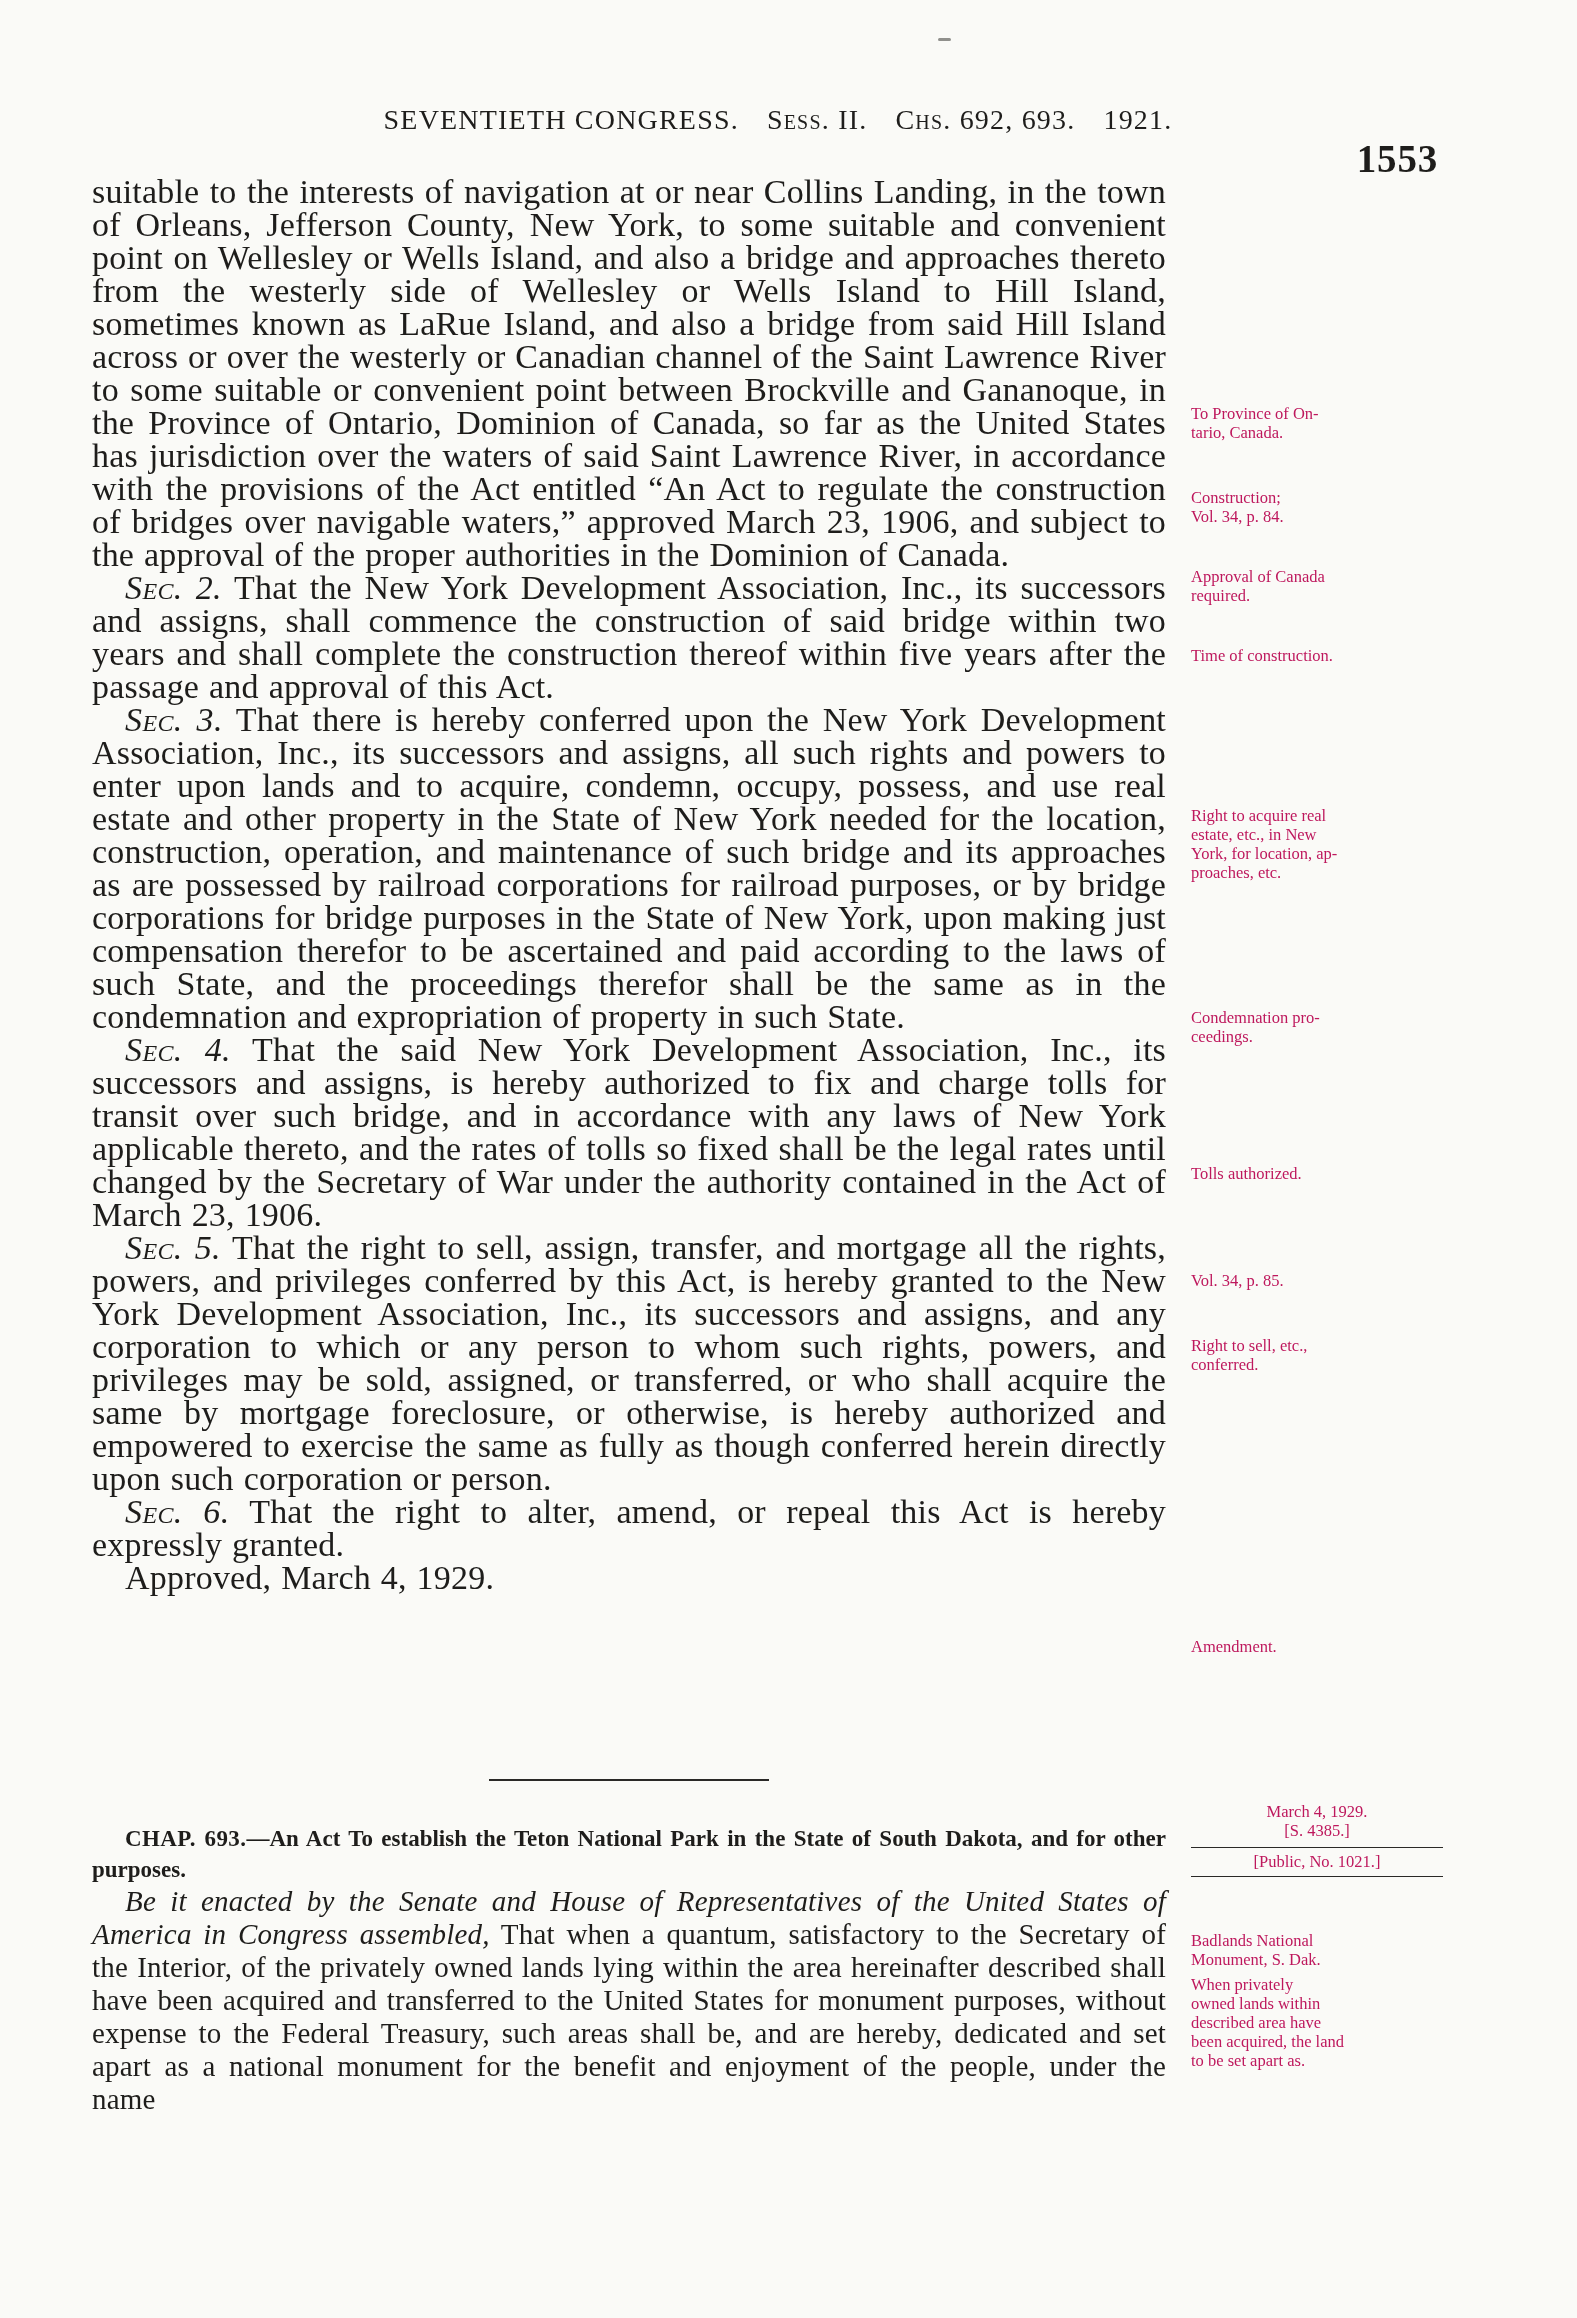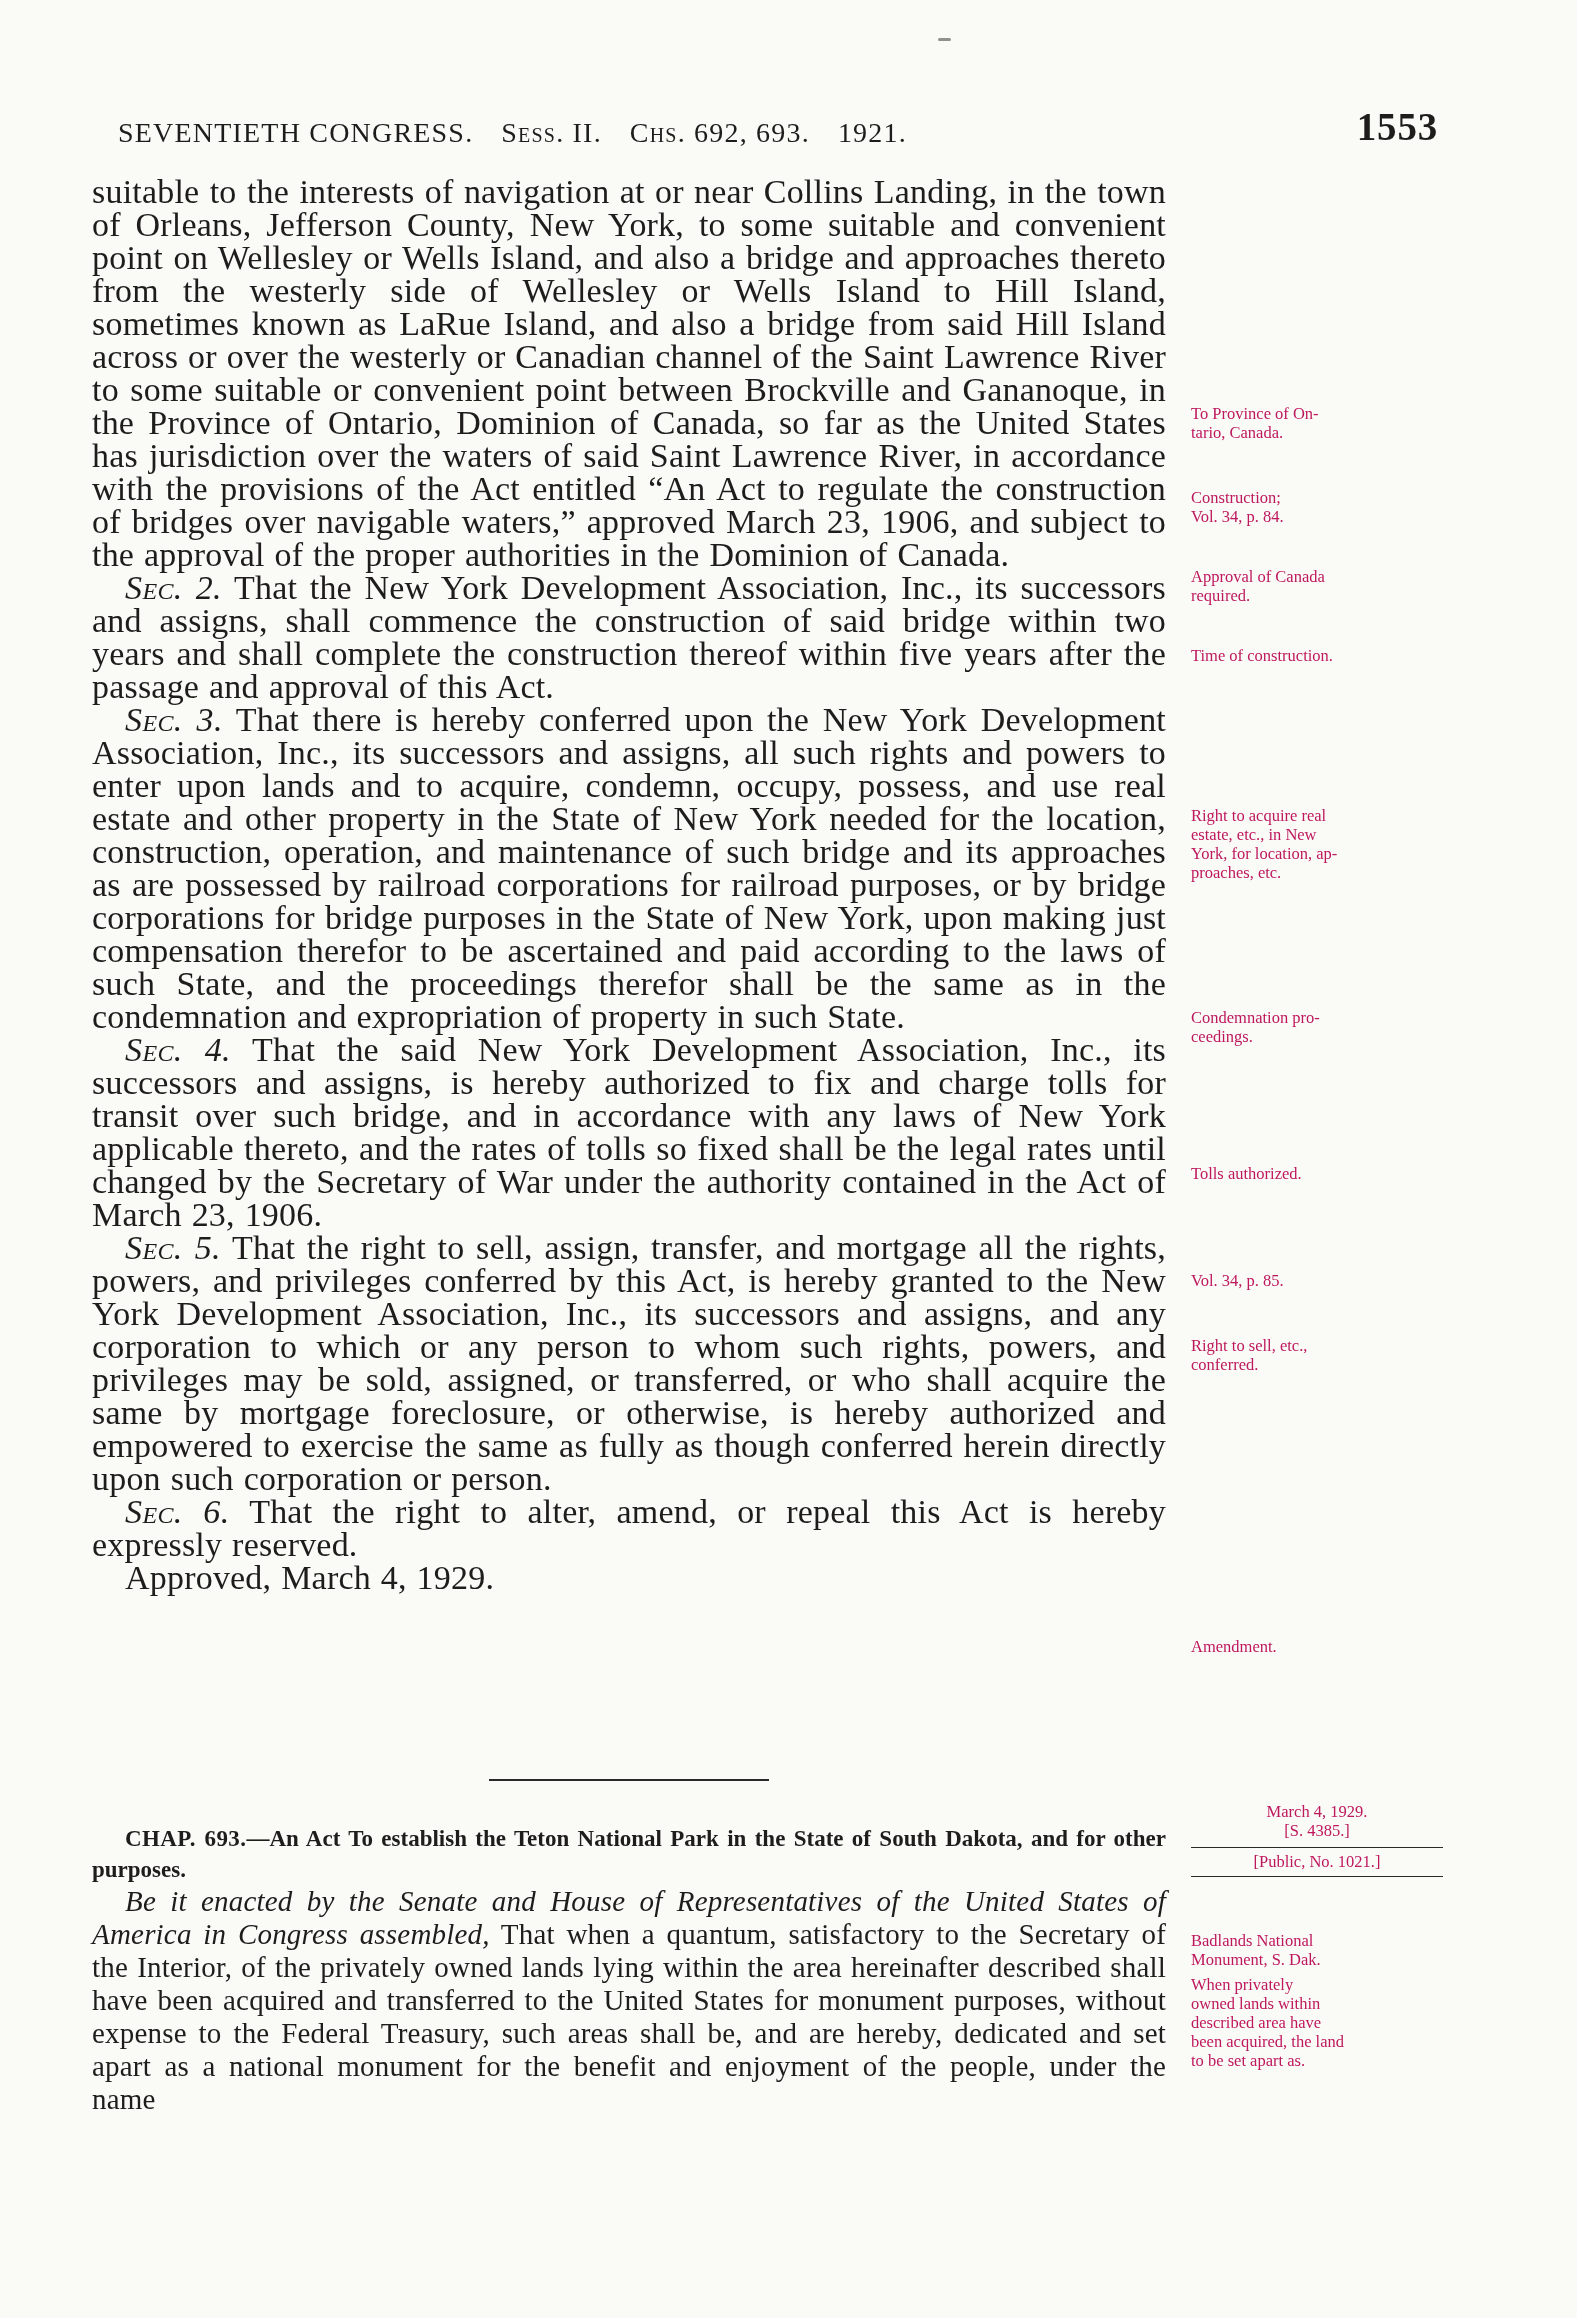--- a/index.html
+++ b/index.html
@@ -12,21 +12,21 @@
     color: #1e1d1b;
     font-family: "Liberation Serif", "DejaVu Serif", serif;
     overflow: hidden;
   }
   .scan-mark {
     position: absolute; left: 938px; top: 38px;
     width: 13px; height: 3.3px; background: #90908c; border-radius: 1.6px;
   }
   .running-head {
     position: absolute; left: 92px; top: 104px; width: 1346px;
-    display: flex; align-items: flex-end;
+    display: flex; align-items: center; flex-direction: column;
   }
   .head-left {
     display: flex; gap: 28px; align-items: baseline;
     margin-left: 26px; font-size: 28px; letter-spacing: 1.2px;
   }
   .head-sc { font-variant: small-caps; }
   .page-number {
     margin-left: auto; font-size: 39px; font-weight: bold; letter-spacing: 0.8px;
   }
   .main-col {
@@ -95,21 +95,21 @@
     <p class="body-p">
       <span class="sec-label">Sec. 4.</span>
       <span>That the said New York Development Association, Inc., its successors and assigns, is hereby authorized to fix and charge tolls for transit over such bridge, and in accordance with any laws of New York applicable thereto, and the rates of tolls so fixed shall be the legal rates until changed by the Secretary of War under the authority contained in the Act of March 23, 1906.</span>
     </p>
     <p class="body-p">
       <span class="sec-label">Sec. 5.</span>
       <span>That the right to sell, assign, transfer, and mortgage all the rights, powers, and privileges conferred by this Act, is hereby granted to the New York Development Association, Inc., its successors and assigns, and any corporation to which or any person to whom such rights, powers, and privileges may be sold, assigned, or transferred, or who shall acquire the same by mortgage foreclosure, or otherwise, is hereby authorized and empowered to exercise the same as fully as though conferred herein directly upon such corporation or person.</span>
     </p>
     <p class="body-p">
       <span class="sec-label">Sec. 6.</span>
-      <span>That the right to alter, amend, or repeal this Act is hereby expressly reserved.</span>
+      <span>That the right to alter, amend, or repeal this Act is hereby expressly granted.</span>
     </p>
     <p class="body-p">Approved, March 4, 1929.</p>
   </main>
 
   <div class="margin-note" style="top:404px">To Province of On-
 tario, Canada.</div>
   <div class="margin-note" style="top:488px">Construction;
 Vol. 34, p. 84.</div>
   <div class="margin-note" style="top:567px">Approval of Canada
 required.</div>

